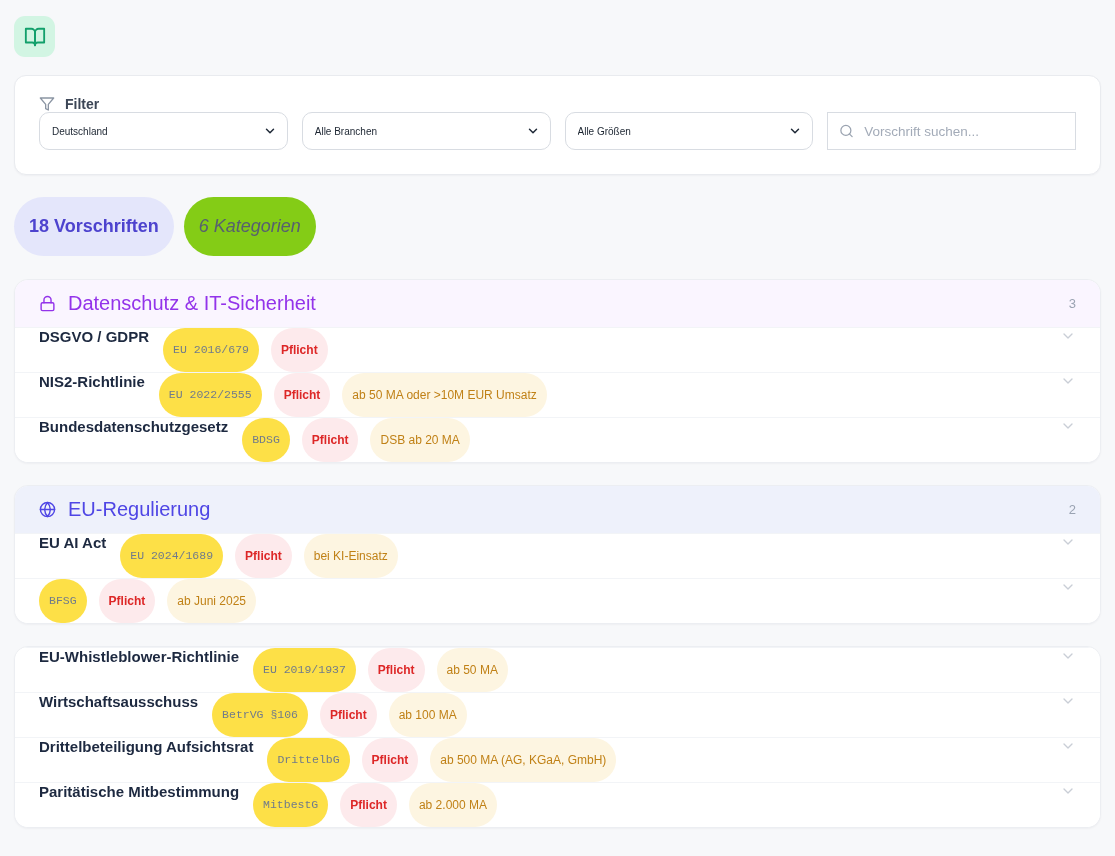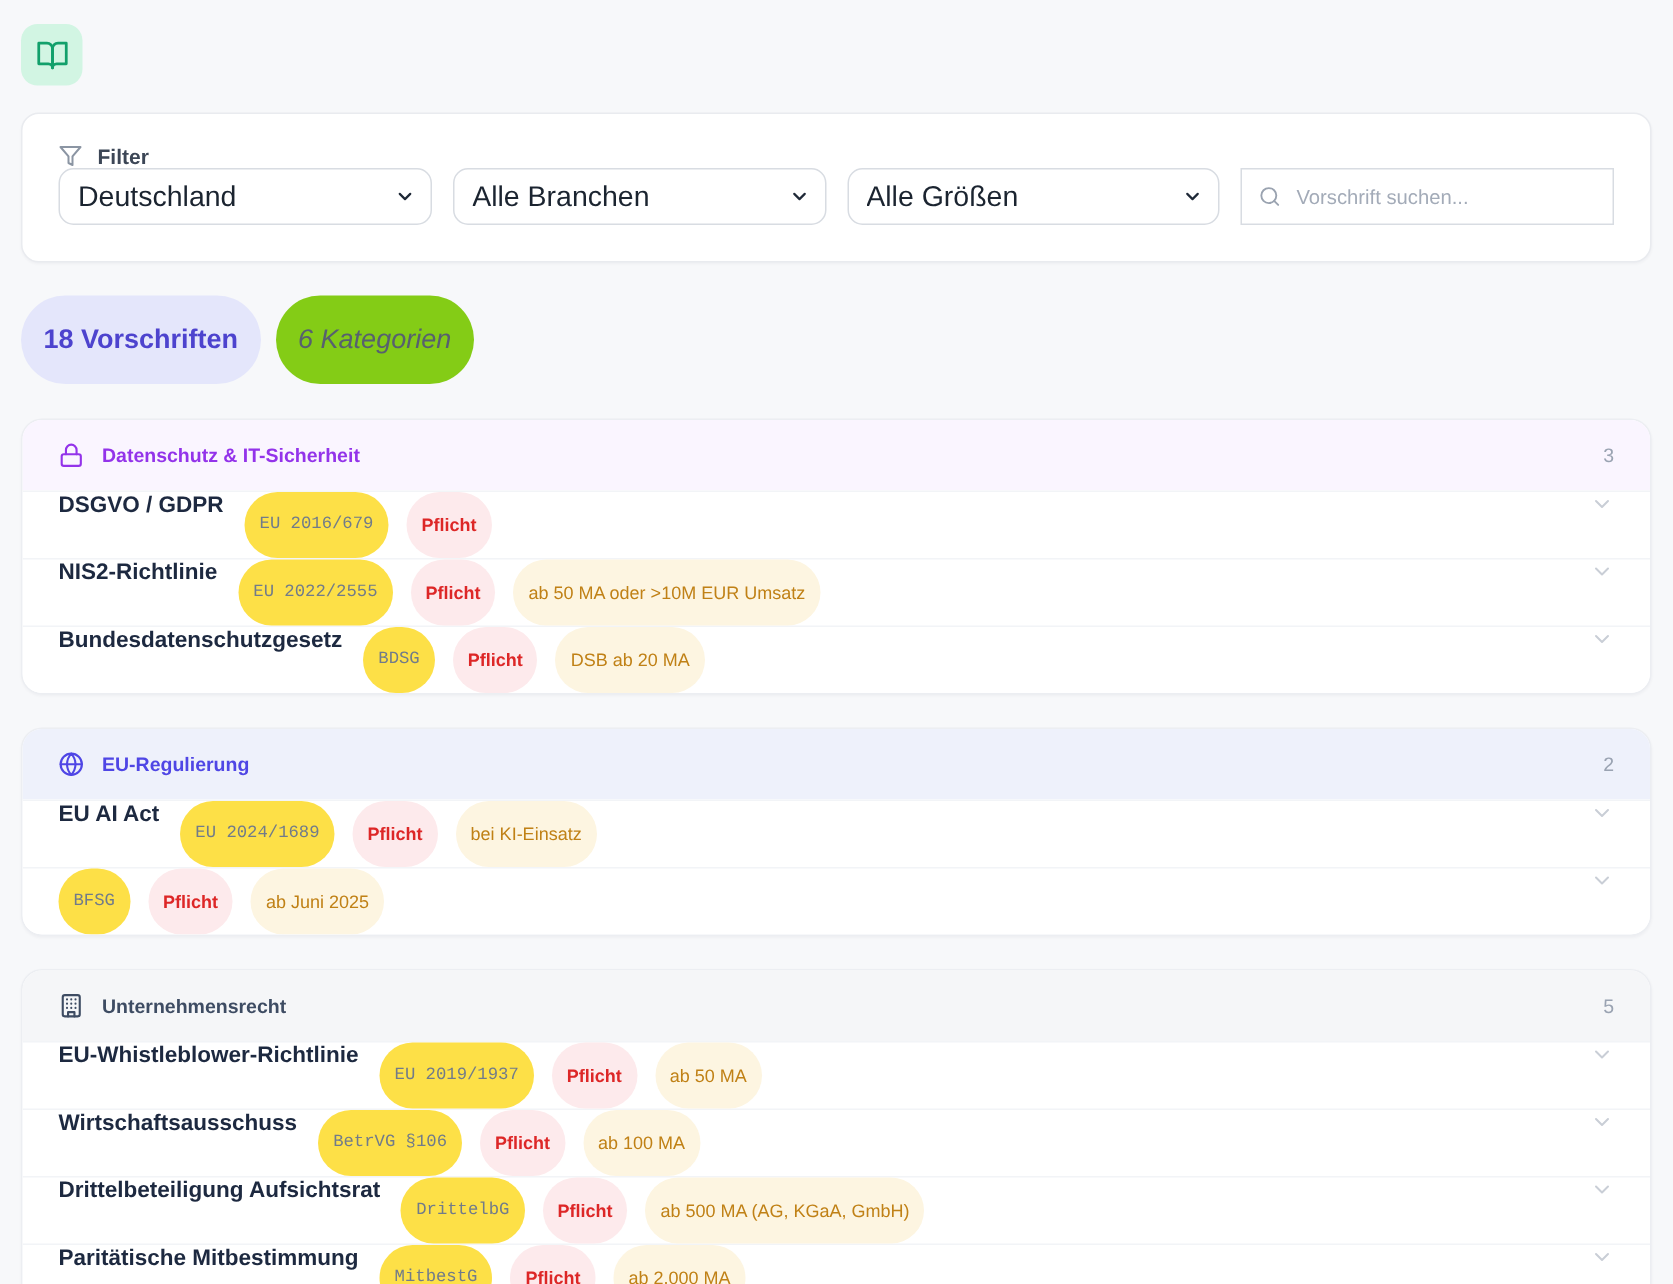--- a/index.html
+++ b/index.html
@@ -28,21 +28,21 @@
     padding:20px 24px 24px; margin-bottom:22px;
     box-shadow:0 1px 2px rgba(16,24,40,.04);
   }
   .filter-head { display:flex; align-items:center; gap:10px; font-size:14px; font-weight:700; color:#3c4656; margin-bottom:0; }
   .filter-head svg { width:16px; height:16px; stroke:#8b95a3; }
   .filter-grid { display:grid; grid-template-columns:repeat(4, 1fr); gap:14px; }
   .select-wrap, .search-wrap { position:relative; }
   .select {
     width:100%; height:38px; appearance:none; -webkit-appearance:none;
     background:#fff; border:1px solid #d8dce2; border-radius:10px;
-    padding:0 30px 0 12px; font-size:19px; color:#1b2430;
+    padding:0 30px 0 12px; font-size:10px; color:#1b2430;
     font-family:"Liberation Sans", sans-serif; cursor:pointer;
   }
   .select-chevron { position:absolute; right:11px; top:50%; transform:translateY(-50%); pointer-events:none; display:flex; }
   .select-chevron svg { width:14px; height:14px; stroke:#1f2937; }
   .search-input {
     width:100%; height:38px; border:1px solid #d8dce2; border-radius:0;
     padding:0 12px 0 36px; font-size:13.5px; color:#1b2430;
     font-family:"Liberation Sans", sans-serif; outline:none; background:#fff;
   }
   .search-input::placeholder { color:#a3abb8; }
@@ -56,21 +56,21 @@
   .chip-muted { background:#84cc16; color:#57606f; font-weight:400;font-style:italic; }
 
   
   .cat-card {
     background:#fff; border:1px solid #eceef2; border-radius:14px;
     margin-bottom:22px; overflow:hidden; box-shadow:0 1px 2px rgba(16,24,40,.04);
   }
   .cat-head { height:47px; padding:0 24px; display:flex; align-items:center; gap:12px; cursor:pointer; }
   .cat-icon { display:flex; }
   .cat-icon svg { width:17px; height:17px; stroke:currentColor; }
-  .cat-name { font-size:13px; font-weight:700; }
+  .cat-name { font-size:20px; font-weight:400; }
   .cat-count { margin-left:auto; color:#9aa3b2; font-size:13px; }
   .theme-purple .cat-head { background:#faf5ff; }
   .theme-purple .cat-name, .theme-purple .cat-icon { color:#9333ea; }
   .theme-indigo .cat-head { background:#eef1fb; }
   .theme-indigo .cat-name, .theme-indigo .cat-icon { color:#4f46e5; }
   .theme-slate .cat-head { background:#f5f6f8; }
   .theme-slate .cat-name, .theme-slate .cat-icon { color:#3e4c63; }
 
   .reg-row {
     height:45px; padding:0 24px; display:flex; gap:12px;
@@ -220,31 +220,20 @@
           <span class="pill pill-red">Pflicht</span>
           <span class="pill pill-amber">ab Juni 2025</span>
           <span class="row-chevron">
             <svg viewBox="0 0 24 24" fill="none" stroke-width="2" stroke-linecap="round" stroke-linejoin="round">
               <polyline points="6 9 12 15 18 9"></polyline>
             </svg>
           </span>
         </div>
       </section>
       <section class="cat-card theme-slate">
-        <div class="cat-head">
-          <span class="cat-icon">
-            <svg viewBox="0 0 24 24" fill="none" stroke-width="2" stroke-linecap="round" stroke-linejoin="round">
-              <rect x="4" y="2" width="16" height="20" rx="2"></rect>
-              <path d="M9 22v-4h6v4"></path>
-              <path d="M8 6h.01M12 6h.01M16 6h.01M8 10h.01M12 10h.01M16 10h.01M8 14h.01M12 14h.01M16 14h.01"></path>
-            </svg>
-          </span>
-          <span class="cat-name">Unternehmensrecht</span>
-          <span class="cat-count">5</span>
-        </div>
         <div class="reg-row">
           <span class="reg-title">EU-Whistleblower-Richtlinie</span>
           <span class="pill pill-code">EU 2019/1937</span>
           <span class="pill pill-red">Pflicht</span>
           <span class="pill pill-amber">ab 50 MA</span>
           <span class="row-chevron">
             <svg viewBox="0 0 24 24" fill="none" stroke-width="2" stroke-linecap="round" stroke-linejoin="round">
               <polyline points="6 9 12 15 18 9"></polyline>
             </svg>
           </span>

